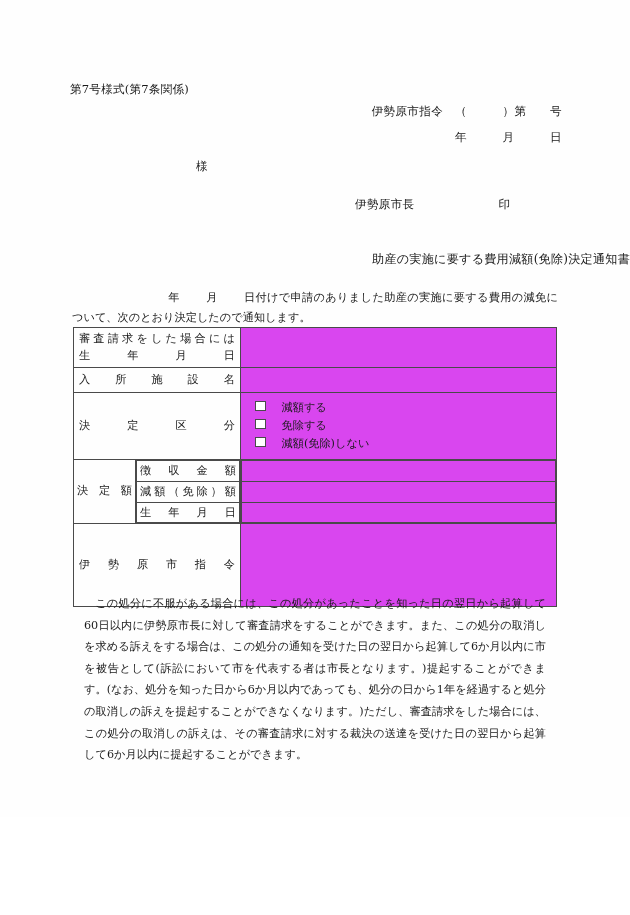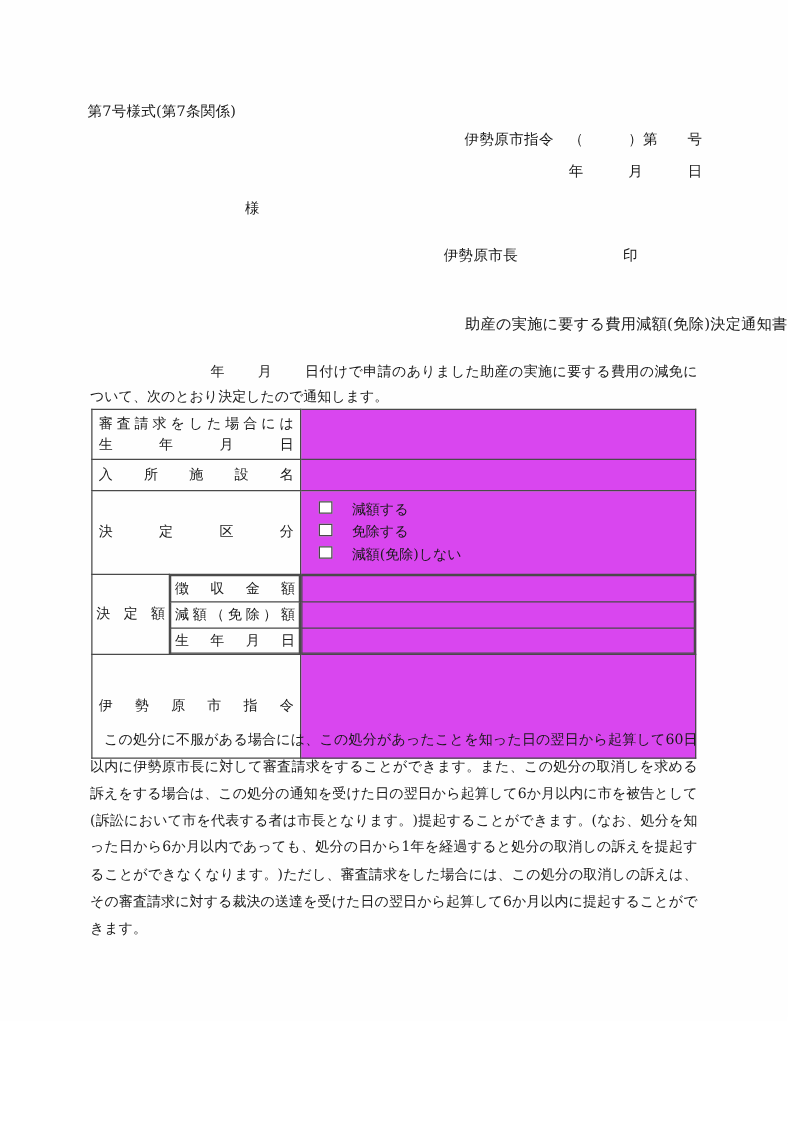--- a/index.html
+++ b/index.html
@@ -178,21 +178,21 @@
   
   #footer-note {
     left: 72px;
     top: 581px;
     width: 486px;
     font-size: 11.2px;
     line-height: 1.93;
     text-align: justify;
     text-justify: inter-character;
   }
-  #footer-note p { margin: 0; text-indent: 1em; }
+  #footer-note p { margin: 12px; text-indent: 1em; }
 </style>
 </head>
 <body>
 
 <div id="page">
 
   <div class="abs t" id="form-number">第7号様式(第7条関係)</div>
 
   <div class="abs" id="doc-meta">
     <div class="line-no">伊勢原市指令　（　　　）第　　号</div>

